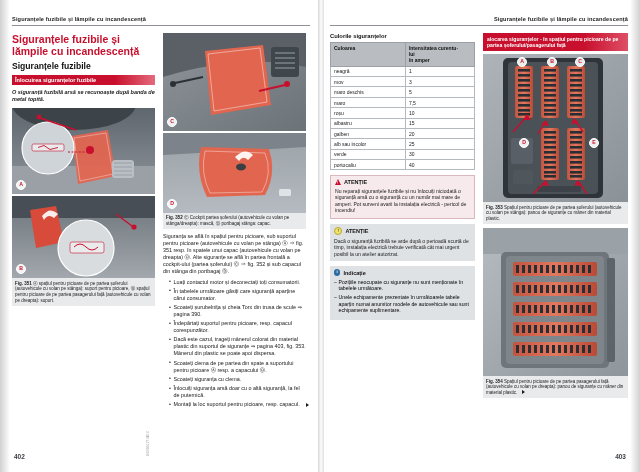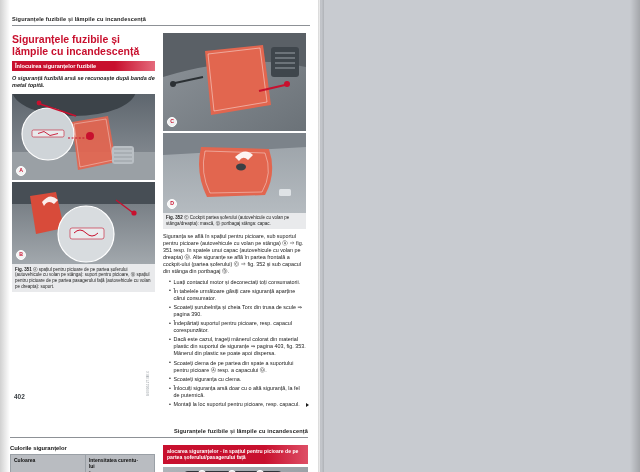--- a/index.html
+++ b/index.html
@@ -2,21 +2,21 @@
 <html><head>
 <meta charset="utf-8">
 <style>
   html,body{margin:0;padding:0;}
   body{
     width:640px;height:472px;overflow:hidden;
     background:#c8cbd0;
     font-family:"Liberation Sans",sans-serif;
     -webkit-font-smoothing:antialiased;
   }
-  .spread{position:relative;width:640px;height:380px;display:flex;flex-direction:column;}
+  .spread{position:relative;width:640px;height:380px;display:flex;}
   .page{
     position:relative;background:#ffffff;height:472px;box-sizing:border-box;
   }
   .page-left{width:320px;padding:16px 10px 0 12px;}
   .page-right{width:320px;padding:16px 12px 0 10px;}
   .gutter{
     position:absolute;left:318px;top:0;width:6px;height:472px;
     background:linear-gradient(to right,rgba(0,0,0,0.16),rgba(0,0,0,0.04) 40%,rgba(0,0,0,0.02) 55%,rgba(0,0,0,0.12));
     z-index:5;pointer-events:none;
   }
@@ -126,20 +126,21 @@
 
 <div class="spread">
 
   <div class="page page-left">
     <div class="runhead">Siguranțele fuzibile și lămpile cu incandescență</div>
 
     <div class="cols">
 
       <div class="col">
         <h1 class="chapter">Siguranțele fuzibile și lămpile cu incandescență</h1>
+        <h2 class="section">Siguranțele fuzibile</h2>
         <div class="redbar">Înlocuirea siguranțelor fuzibile</div>
         <div class="intro-italic">O siguranță fuzibilă arsă se recunoaște după banda de metal topită.</div>
 
         <div class="fig">
           <div class="figimg" style="height:86px;">
             <svg class="svgfill" viewBox="0 0 143 86" preserveAspectRatio="none">
               <defs>
                 <linearGradient id="g1" x1="0" y1="0" x2="0" y2="1">
                   <stop offset="0" stop-color="#5e666e"></stop>
                     <stop offset="1" stop-color="#8f959b"></stop>

